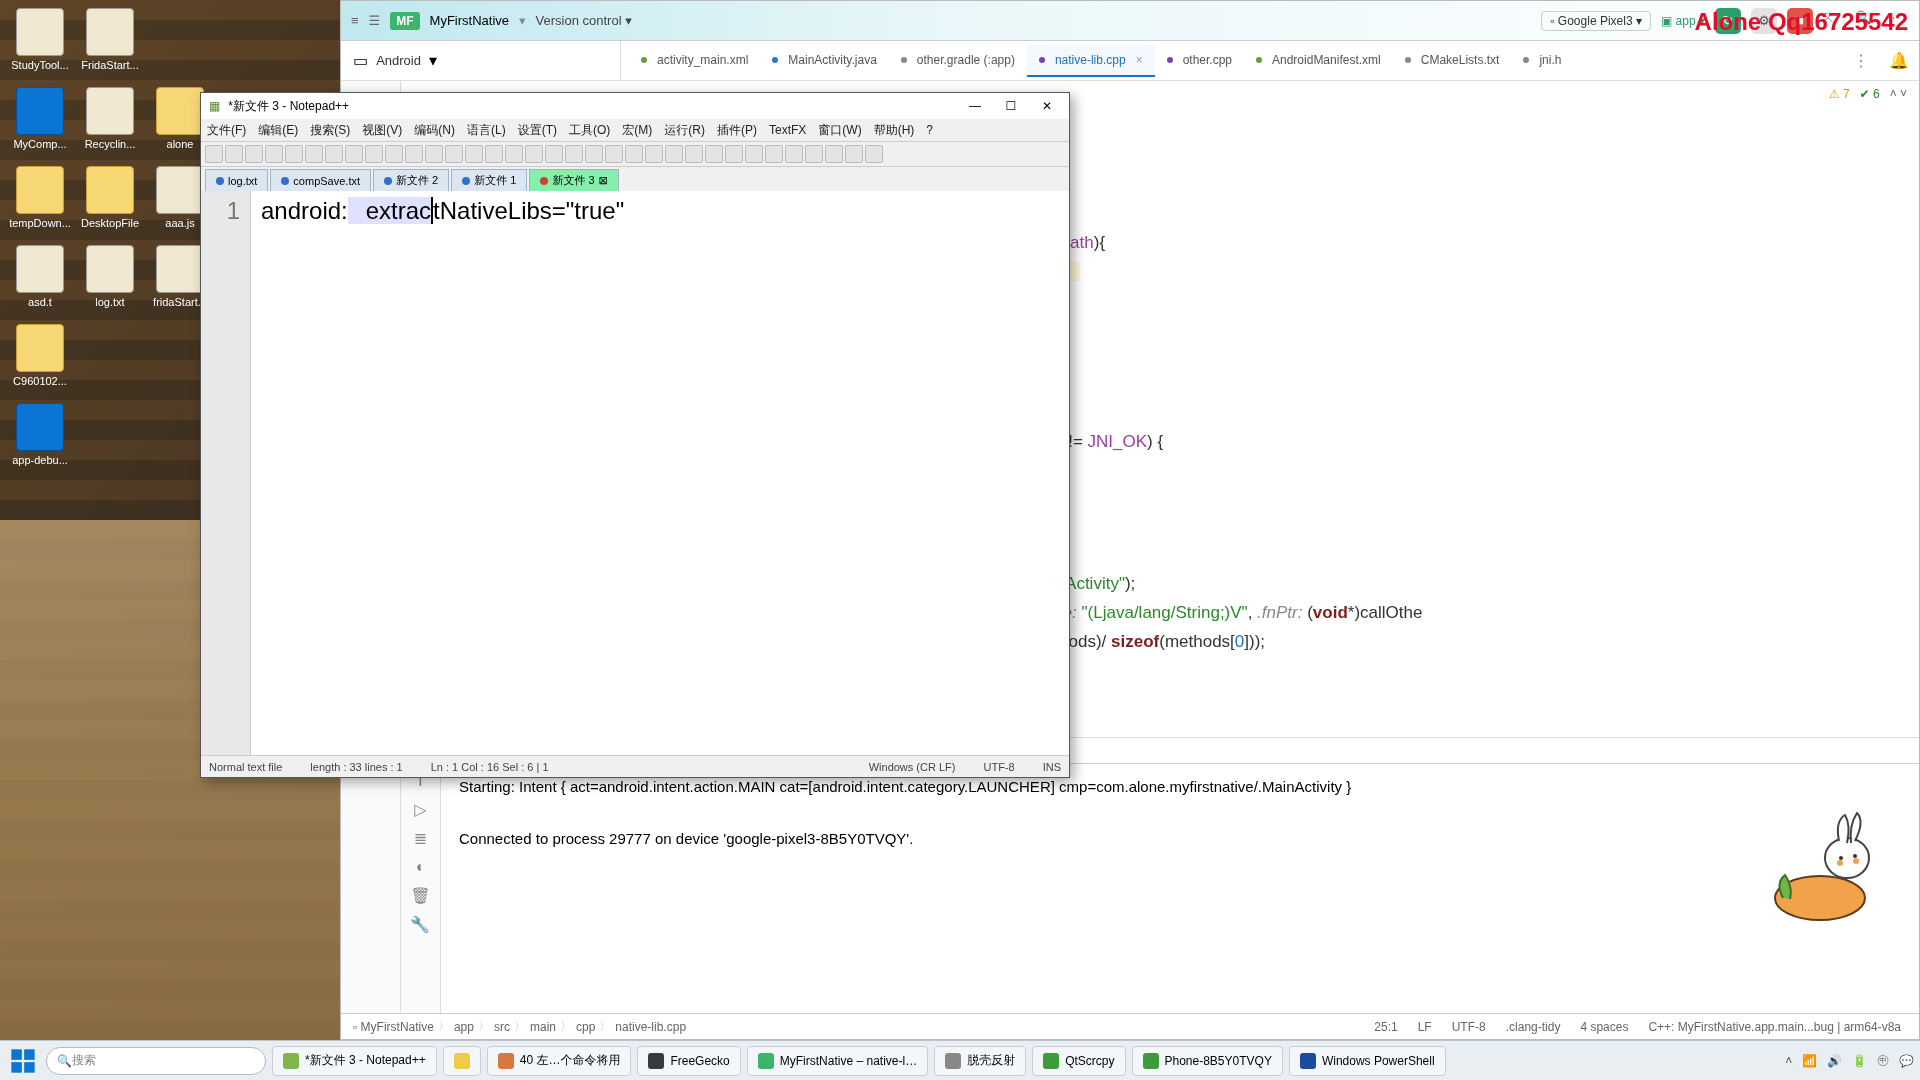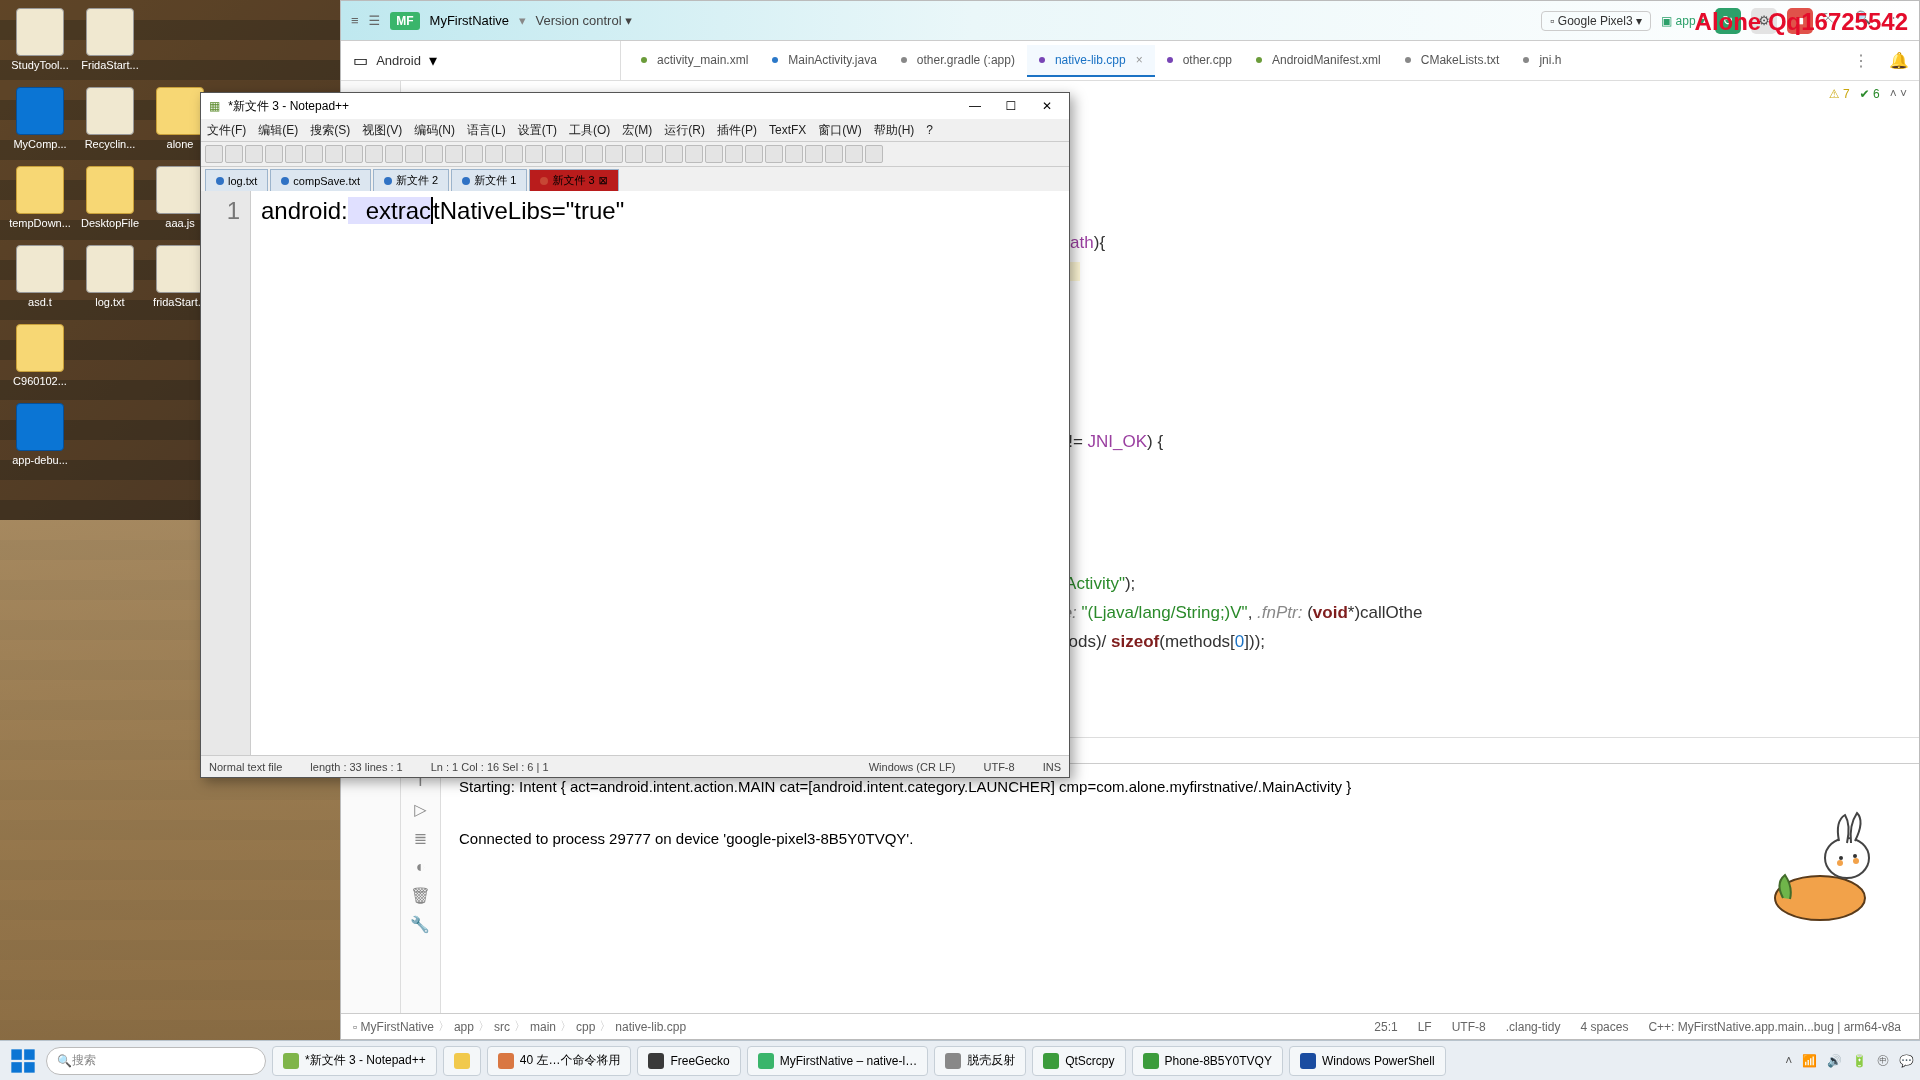--- a/index.html
+++ b/index.html
@@ -75,21 +75,21 @@
 .npp{position:absolute;left:200px;top:92px;width:870px;height:686px;background:#f6f6f6;border:1px solid #555;box-shadow:4px 4px 12px rgba(0,0,0,.35);display:flex;flex-direction:column;z-index:50;}
 .npp-title{height:26px;background:#fff;display:flex;align-items:center;padding:0 8px;font-size:12px;gap:8px;}
 .npp-title .sp{flex:1;}
 .npp-title .wb{width:28px;text-align:center;cursor:pointer;}
 .npp-menu{height:22px;background:#f0f0f0;display:flex;align-items:center;padding:0 6px;font-size:12px;gap:12px;color:#222;}
 .npp-menu span{cursor:pointer;}
 .npp-tool{height:26px;background:#f0f0f0;border:1px solid #ccc;border-left:0;border-right:0;display:flex;align-items:center;padding:0 4px;gap:2px;}
 .npp-tool .tb{width:18px;height:18px;background:#e4e4e4;border:1px solid #bbb;border-radius:2px;}
 .npp-tabs{height:24px;background:#f0f0f0;display:flex;align-items:flex-end;padding:0 4px;gap:2px;}
 .ntab{height:22px;padding:0 10px;font-size:11px;background:#dce6f0;border:1px solid #9cb4cc;border-bottom:none;display:flex;align-items:center;gap:4px;cursor:pointer;}
-.ntab.active{background:#b91c1c;}
+.ntab.active{background:#86efac;}
 .ntab .d{width:8px;height:8px;border-radius:50%;background:#c74634;}
 .ntab.saved .d{background:#3072c4;}
 .npp-edit{flex:1;background:#fff;display:flex;font-family:"Consolas",monospace;font-size:24px;}
 .npp-gut{width:50px;background:#e8e8e8;text-align:right;padding:6px 10px 0 0;color:#777;border-right:1px solid #ccc;}
 .npp-text{flex:1;padding:6px 10px;position:relative;}
 .npp-text .line{height:30px;}
 .npp-text .hl{background:#e0e0ff;padding-left:18px;}
 .npp-text .caret{border-right:2px solid #000;}
 .npp-status{height:22px;background:#f0f0f0;border-top:1px solid #ccc;display:flex;align-items:center;font-size:11px;color:#444;padding:0 8px;gap:28px;}
 .npp-status .sp{flex:1;}

